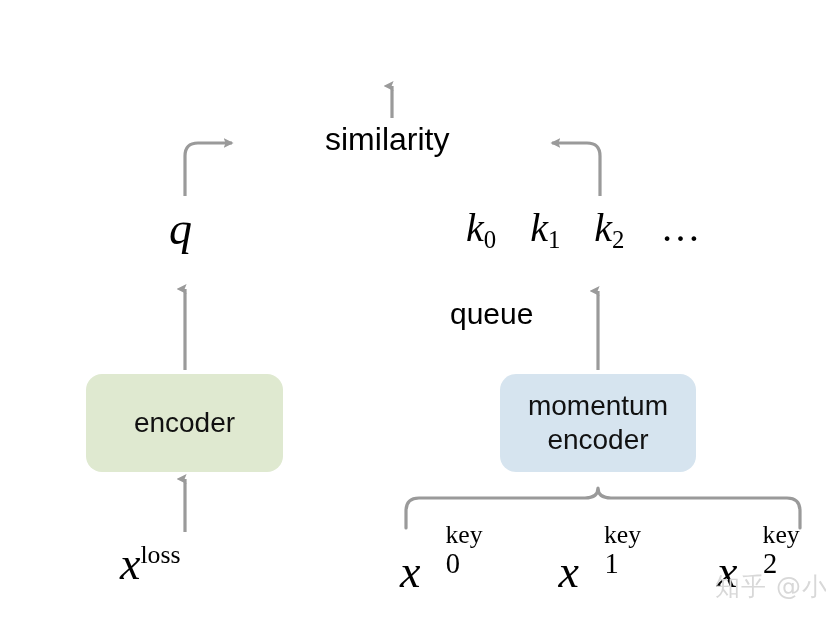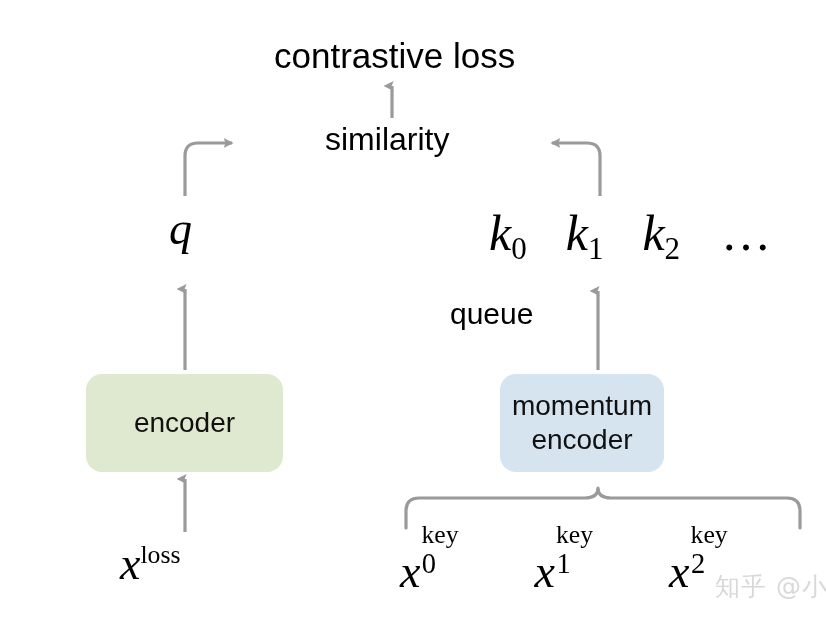--- a/index.html
+++ b/index.html
@@ -46,20 +46,21 @@
     vertical-align: baseline;
     position: relative;
     top: -0.62em;
   }
   .math .subsup {
     display: inline-block;
     position: relative;
     width: 1.72em;
     height: 1em;
     vertical-align: baseline;
+    margin-left: 24px;
   }
   .math .subsup .sup {
     position: absolute;
     left: 0.04em;
     top: -0.72em;
     font-size: 0.56em;
     font-style: normal;
   }
   .math .subsup .sub {
     position: absolute;
@@ -125,51 +126,50 @@
     <line x1="185" y1="370" x2="185" y2="289" stroke="#9a9a9a" stroke-width="3.2" marker-end="url(#ah-up)"></line>
 
     <line x1="598" y1="370" x2="598" y2="291" stroke="#9a9a9a" stroke-width="3.2" marker-end="url(#ah-up)"></line>
 
     <line x1="185" y1="532" x2="185" y2="479" stroke="#9a9a9a" stroke-width="3.2" marker-end="url(#ah-up)"></line>
 
     <path d="M406 528 L406 511 Q406 498 419 498 L585 498 Q598 498 598 488
              Q598 498 611 498 L787 498 Q800 498 800 511 L800 528" fill="none" stroke="#9a9a9a" stroke-width="3.2" stroke-linecap="round" stroke-linejoin="round"></path>
   </svg>
 
-  <div class="lbl" style="left:274px; top:36px; font-size:35px;">contrastive loss</div>
 
   <div class="lbl" style="left:450px; top:297px; font-size:30px;">queue</div>
 
   <div class="lbl" style="left:325px; top:121px; font-size:32px;">similarity</div>
 
   <div class="math" style="left:169px; top:206px; font-size:46px;">
     <i>q</i>
   </div>
 
-  <div class="math" style="left:466px; top:208px; font-size:50px;margin-left:23px;">
+  <div class="math" style="left:466px; top:208px; font-size:40px;">
     <span>
       <i>k</i><span class="sub">0</span>
     </span>
     <span style="display:inline-block;width:14px"></span>
     <span>
       <i>k</i><span class="sub">1</span>
     </span>
     <span style="display:inline-block;width:14px"></span>
     <span>
       <i>k</i><span class="sub">2</span>
     </span>
     <span style="display:inline-block;width:16px"></span>
     <span>…</span>
   </div>
 
   <div class="box" style="left:86px; top:374px; width:197px; height:98px; background:#dfe9d0;">
     <span class="box-text" style="font-size:28px;">encoder</span>
   </div>
 
-  <div class="box" style="left:500px; top:374px; width:164px; height:98px; background:#d6e4ef;">
+  <div class="box" style="left:500px; top:374px; width:196px; height:98px; background:#d6e4ef;">
     <span class="box-text" style="font-size:28px;">momentum
 encoder</span>
   </div>
 
   <div class="math" style="left:120px; top:541px; font-size:46px;">
     <i>x</i><span class="sup">loss</span>
   </div>
 
   <div class="math" style="left:400px; top:541px; font-size:46px;">
     <span><i>x</i><span class="subsup"><span class="sup">key</span><span class="sub">0</span></span></span>

